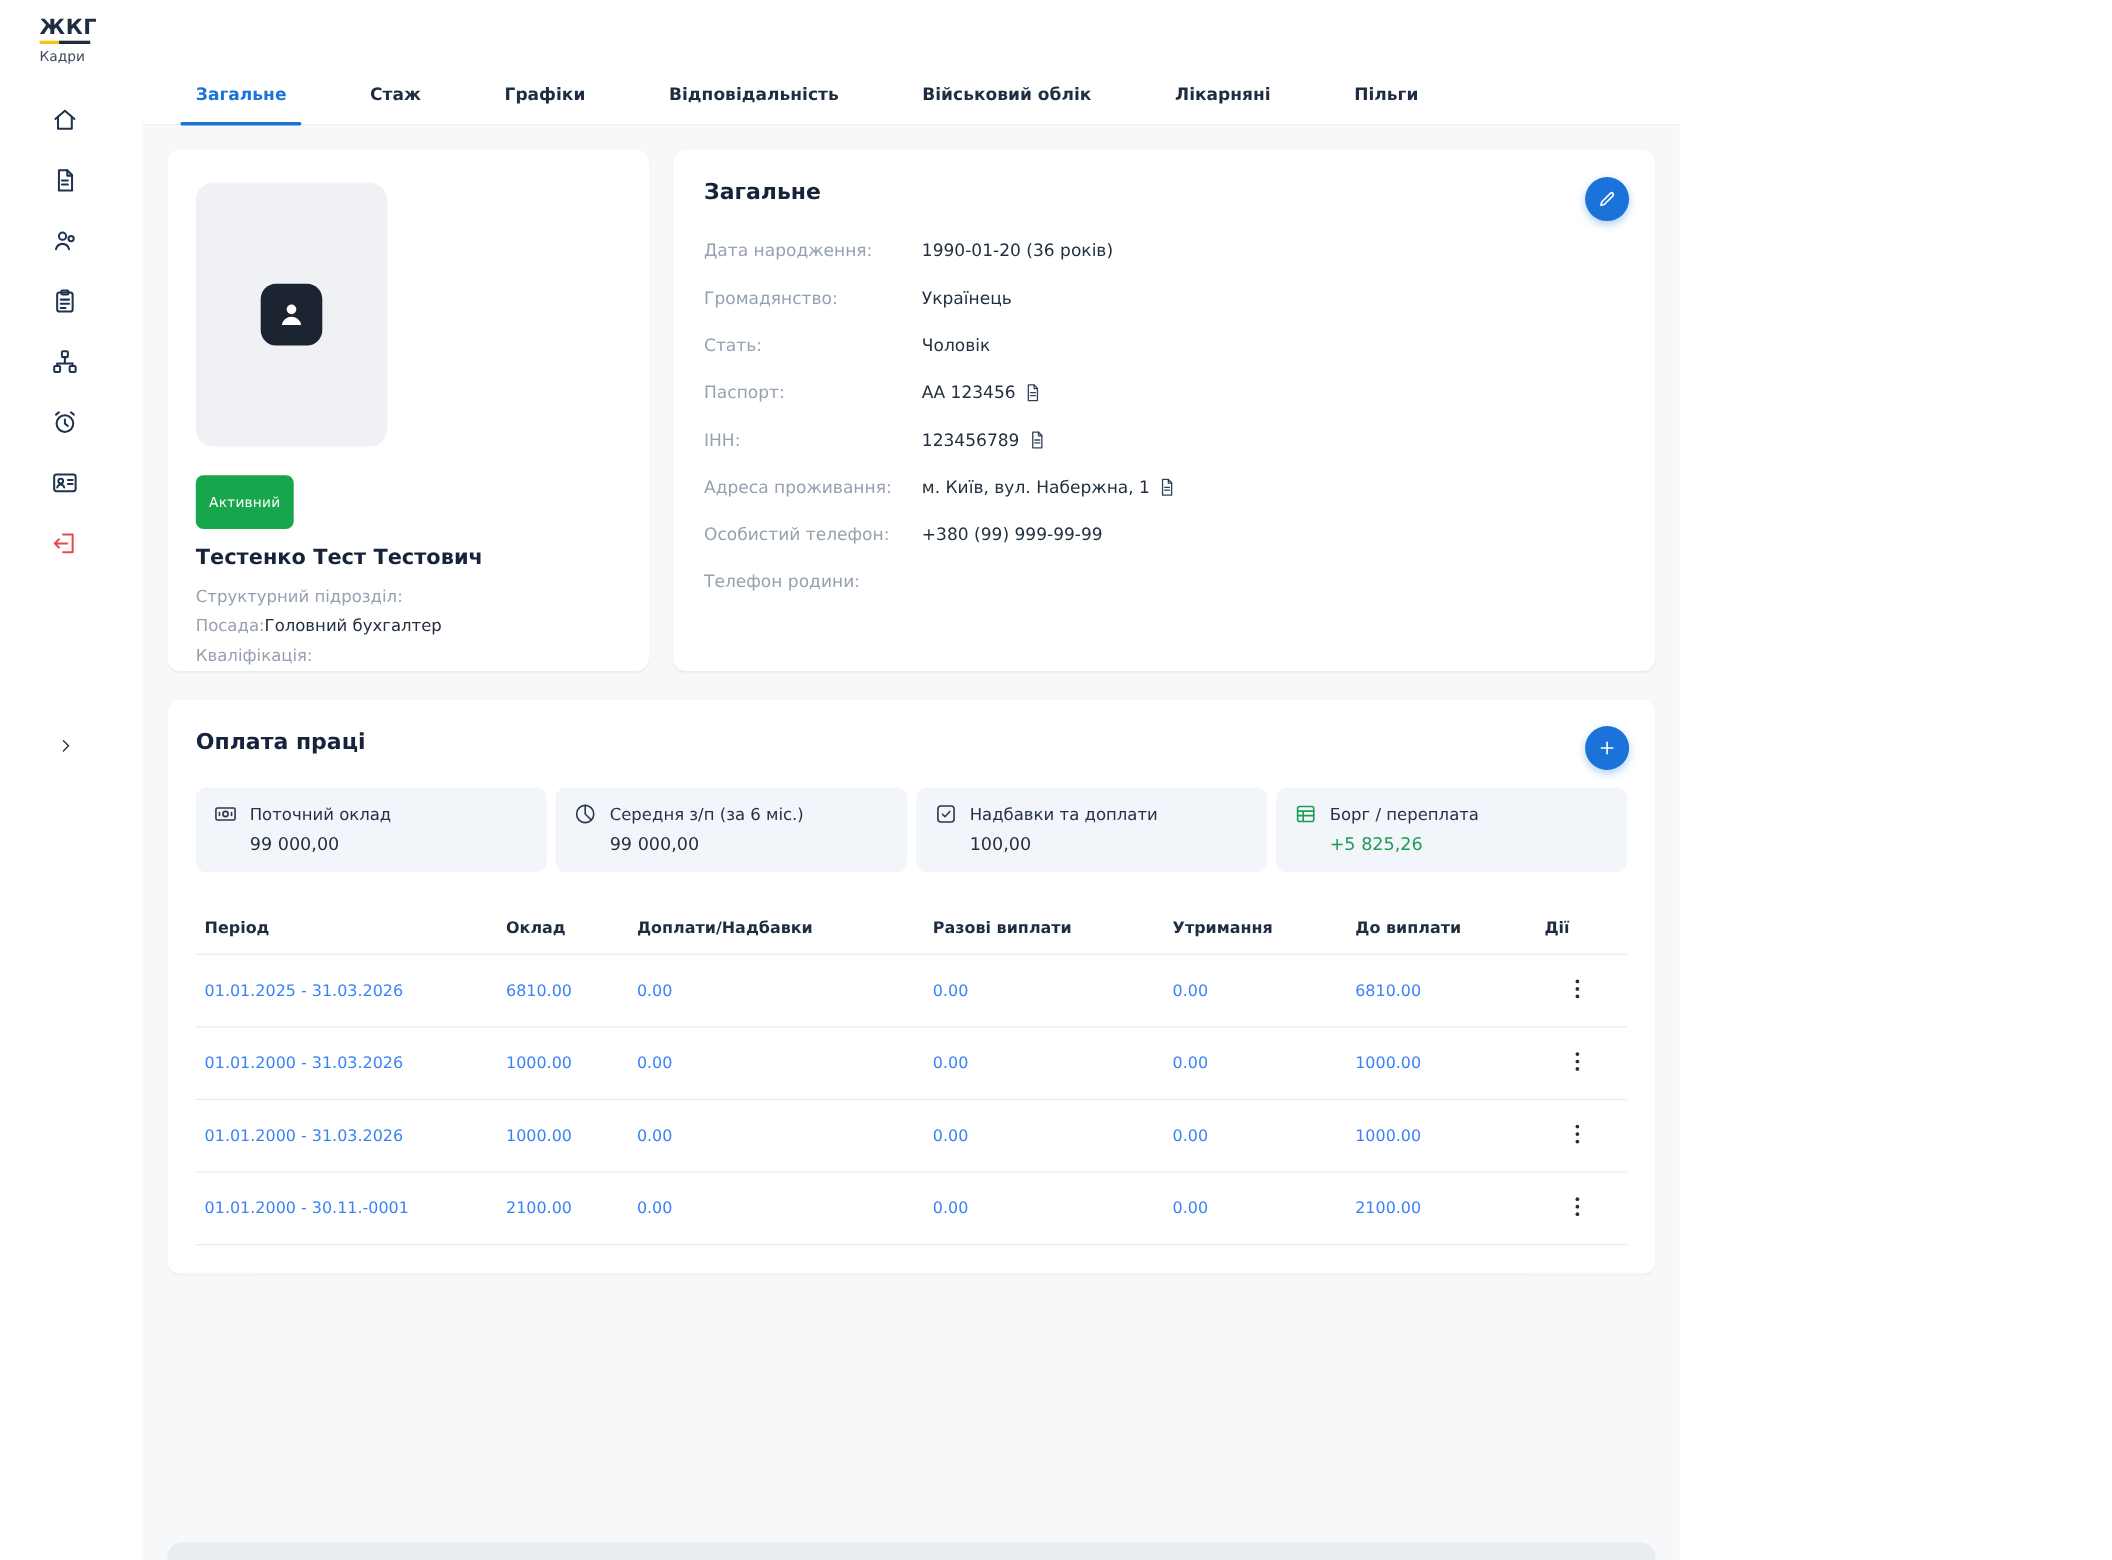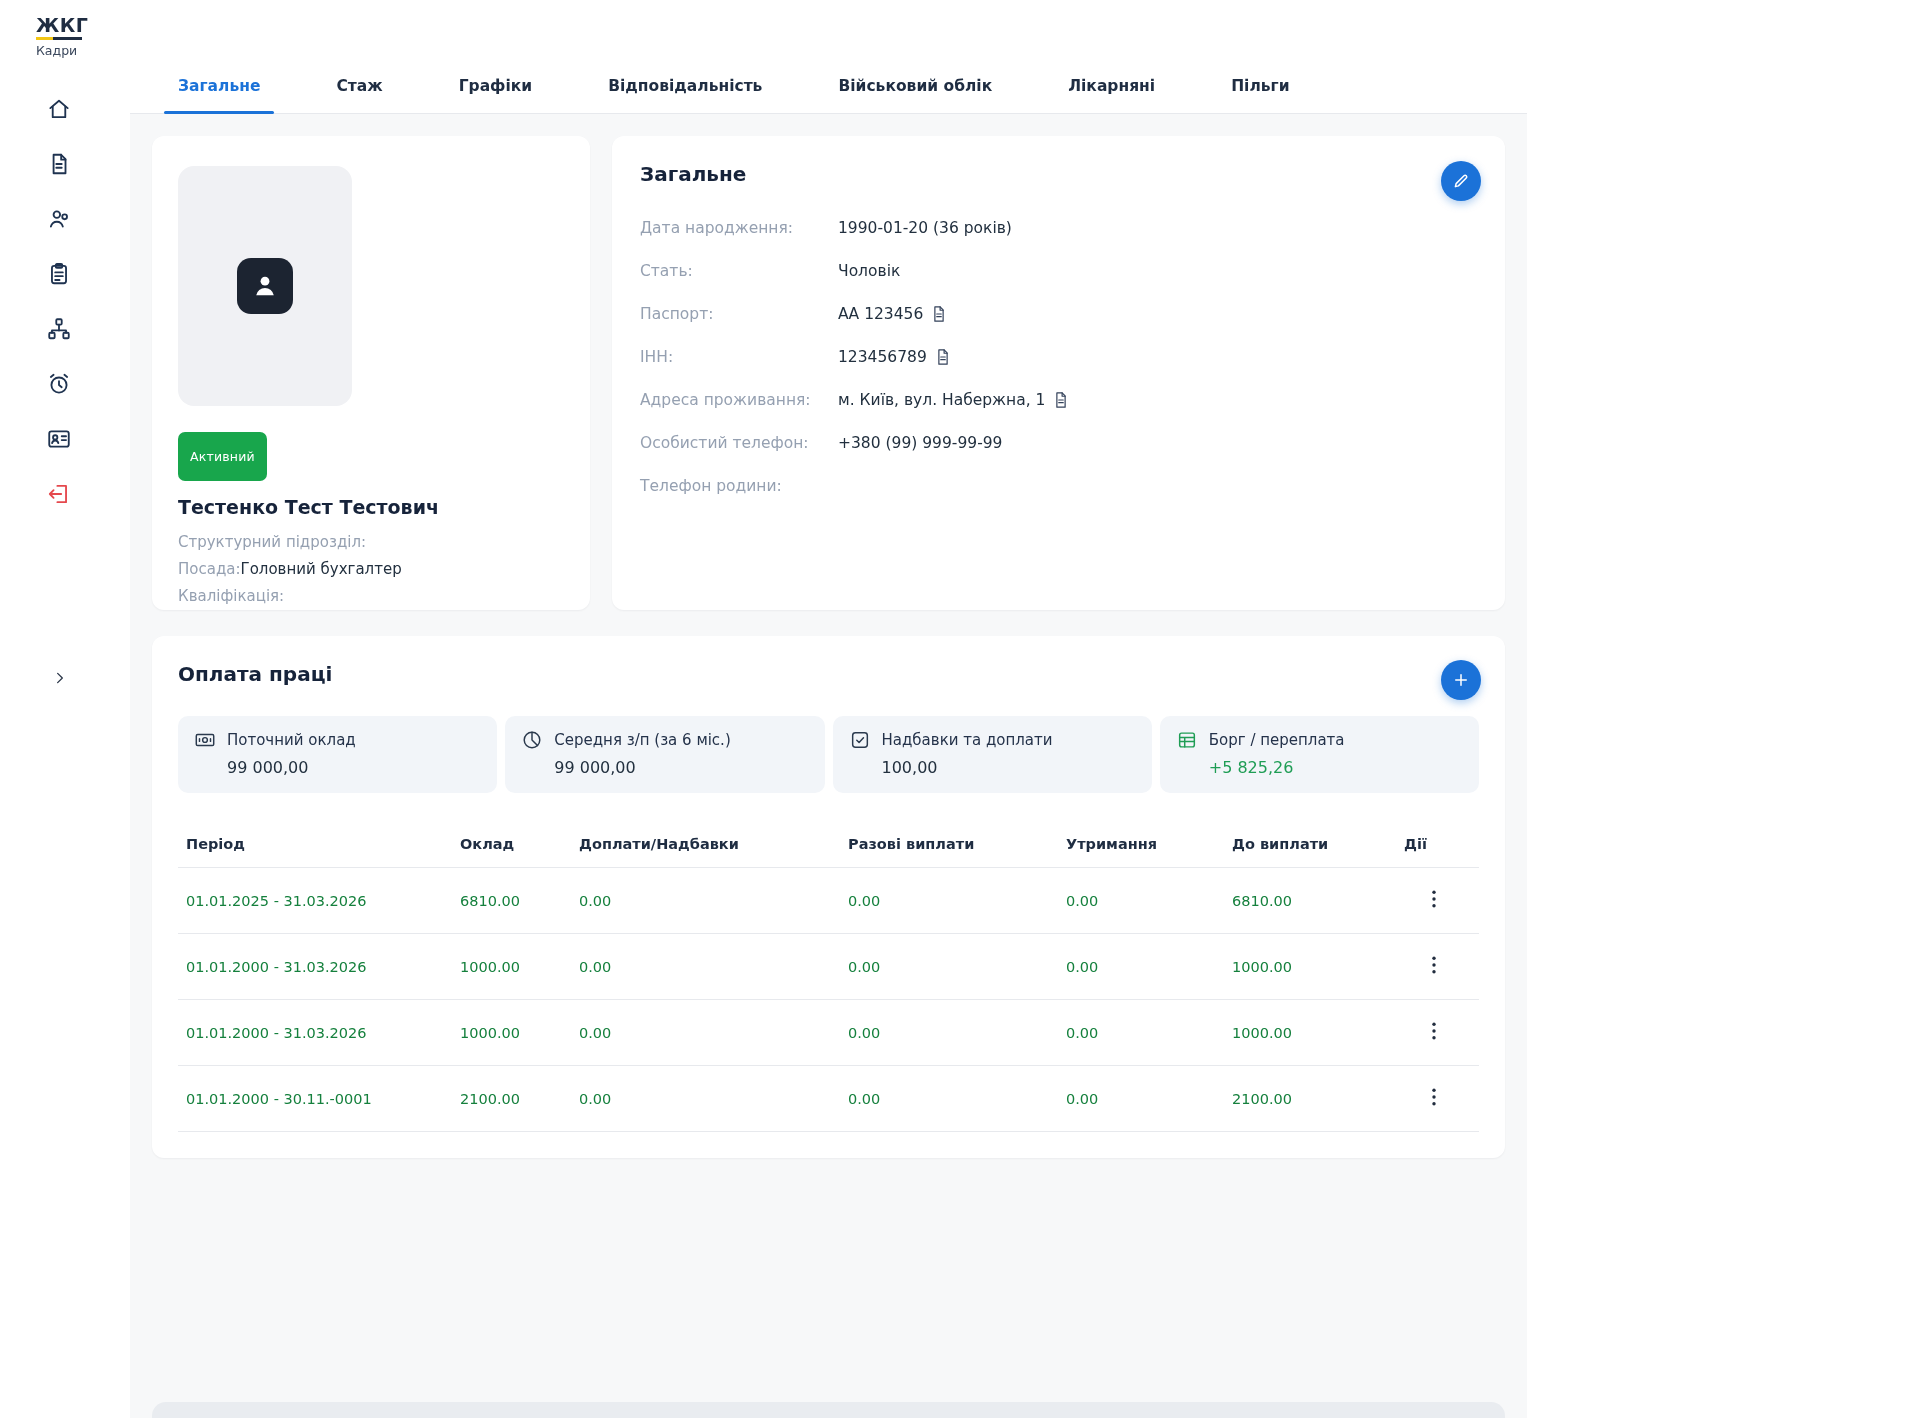--- a/index.html
+++ b/index.html
@@ -82,21 +82,21 @@
   .tiles{display:grid;grid-template-columns:repeat(4,1fr);gap:8px;margin-top:30px}
   .tile{background:var(--tile-bg);border-radius:10px;padding:13px 16px;height:77px}
   .tile-head{display:flex;align-items:center;gap:11px;font-size:15px;color:#24324a;font-weight:500}
   .tile-head svg{width:22px;height:22px;stroke:#2b3a4e;fill:none;stroke-width:1.6;stroke-linecap:round;stroke-linejoin:round;flex-shrink:0}
   .tile.green .tile-head svg{stroke:var(--positive)}
   .tile-value{margin-left:33px;margin-top:7px;font-size:16px;font-weight:400;color:#22303f}
   .tile-value.positive{color:var(--positive)}
 
   .pay-table{width:100%;border-collapse:collapse;margin-top:26px;font-size:14.5px}
   .pay-table th{text-align:left;color:#1f2d42;font-weight:600;padding:17px 8px 15px 0;border-bottom:1px solid var(--border);white-space:nowrap}
-  .pay-table td{padding:20px 8px 20px 0;color:#15803d;border-top:1px solid var(--border)}
+  .pay-table td{padding:20px 8px 20px 0;color:#3b82f6;border-top:1px solid var(--border)}
   .pay-table tr:last-child td{border-bottom:1px solid var(--border)}
   .pay-table th:first-child,.pay-table td:first-child{padding-left:8px}
   .col-period{width:282px}.col-salary{width:119px}.col-bonus{width:269px}
   .col-onetime{width:218px}.col-deduct{width:166px}.col-payout{width:172px}
   .col-actions{text-align:right;padding-right:36px}
   td.col-actions{padding-right:40px}
   .dots-btn{background:none;border:none;cursor:pointer;padding:2px}
   .dots-btn svg{width:6px;height:18px;fill:#222d3f}
 
   .next-card{margin-top:218px;height:40px;background:#e9ecf0;border-radius:14px 14px 0 0}
@@ -220,20 +220,26 @@
               <svg viewBox="0 0 24 24">
                 <path d="M4.5 19.5l1-4L16 5a2.1 2.1 0 0 1 3 3L8.5 18.5l-4 1z"></path>
               </svg>
             </button>
 
             <div class="fields">
               <div class="field-row">
                 <div class="field-label">Дата народження:</div>
                 <div class="field-value">
                     <span>1990-01-20 (36 років)</span>
+                  </div>
+              </div>
+              <div class="field-row">
+                <div class="field-label">Громадянство:</div>
+                <div class="field-value">
+                    <span>Українець</span>
                   </div>
               </div>
               <div class="field-row">
                 <div class="field-label">Стать:</div>
                 <div class="field-value">
                     <span>Чоловік</span>
                   </div>
               </div>
               <div class="field-row">
                 <div class="field-label">Паспорт:</div>

